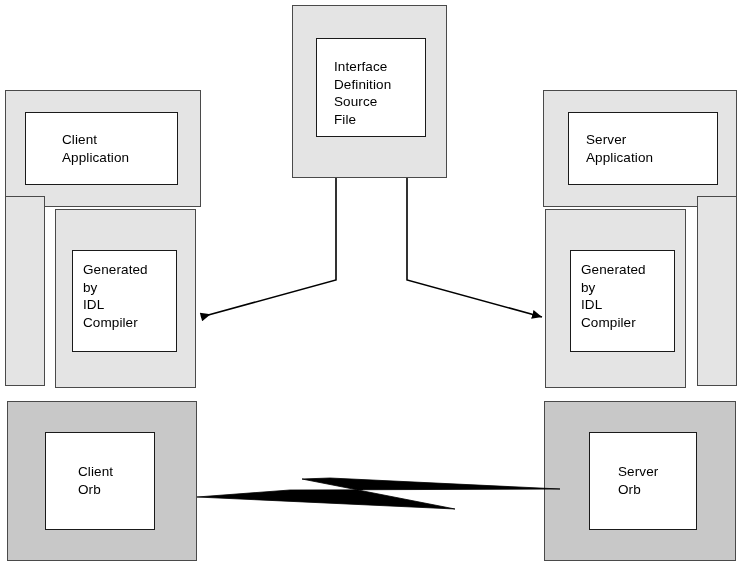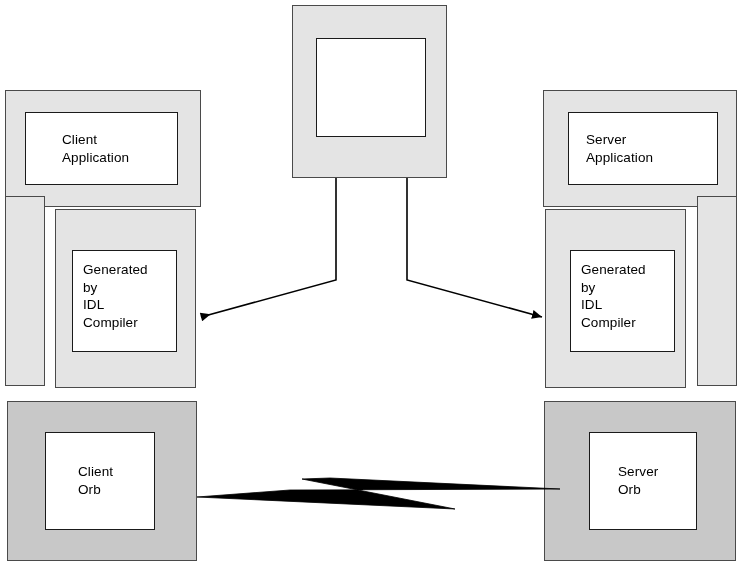--- a/index.html
+++ b/index.html
@@ -16,20 +16,24 @@
   svg.overlay{position:absolute;left:0;top:0;width:742px;height:566px;
               pointer-events:none;overflow:visible;}
 </style>
 </head>
 <body>
 
 <div id="stage">
 
   <div class="box gray-outer" style="left:292px;top:5px;width:155px;height:173px;"></div>
   <div class="white-box" style="left:316px;top:38px;width:110px;height:99px;"></div>
+  <div class="label" style="left:334px;top:58px;width:92px;">Interface
+Definition
+Source
+File</div>
 
   <div class="box gray-outer" style="left:5px;top:90px;width:196px;height:117px;"></div>
   <div class="box gray-outer" style="left:5px;top:196px;width:40px;height:190px;"></div>
   <div class="white-box" style="left:25px;top:112px;width:153px;height:73px;"></div>
   <div class="label" style="left:62px;top:131px;width:120px;">Client
 Application</div>
 
   <div class="box gray-outer" style="left:55px;top:209px;width:141px;height:179px;"></div>
   <div class="white-box" style="left:72px;top:250px;width:105px;height:102px;"></div>
   <div class="label" style="left:83px;top:261px;width:100px;">Generated

